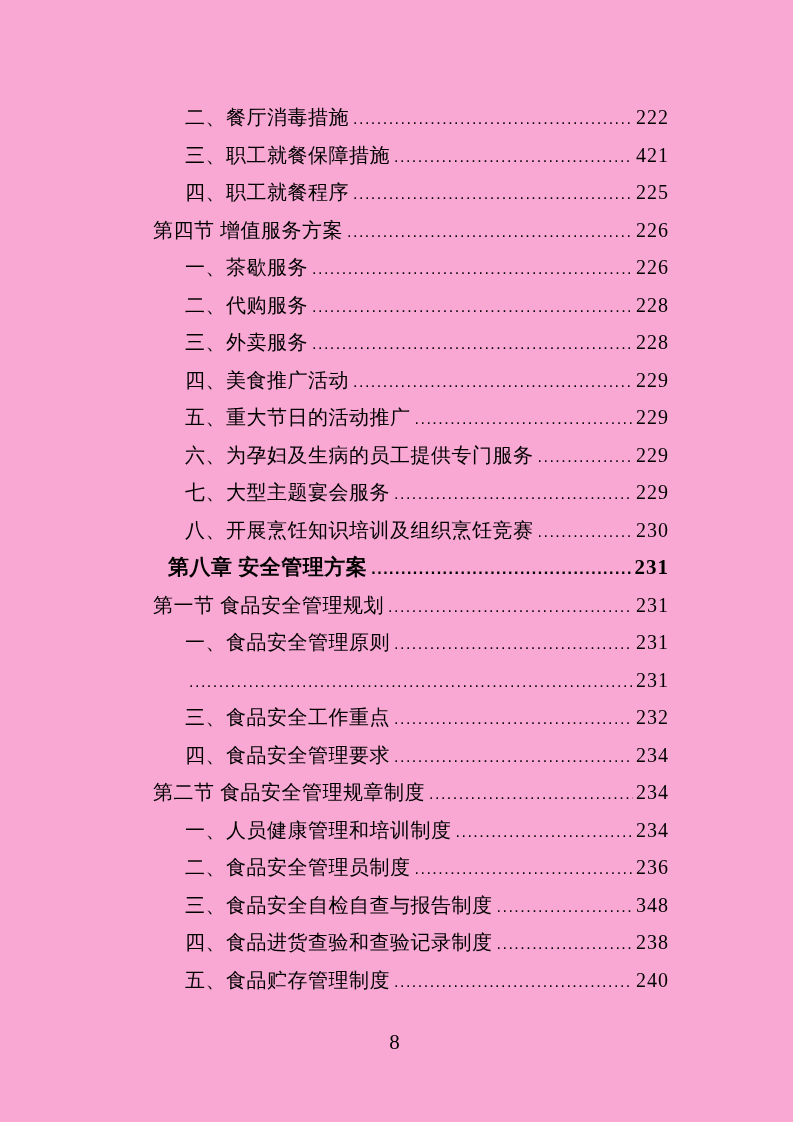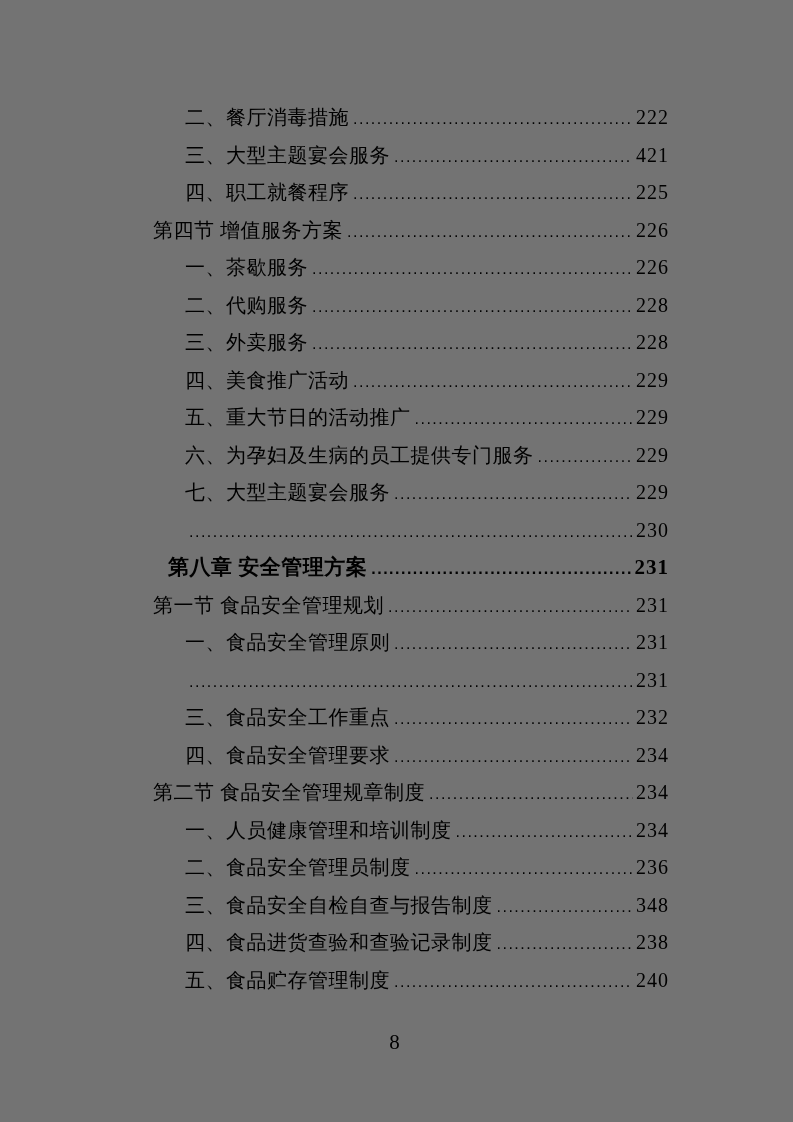--- a/index.html
+++ b/index.html
@@ -4,21 +4,21 @@
 <style>
   html, body {
     margin: 0;
     padding: 0;
     background: #ffffff;
   }
   .page {
     position: relative;
     width: 793px;
     height: 1122px;
-    background: #737373;
+    background: #f9a8d4;
     overflow: hidden;
     font-family: "Liberation Serif", "DejaVu Serif", serif;
     color: #000000;
   }
   .toc {
     position: absolute;
     left: 120px;
     top: 99px;
     width: 549px;
   }
@@ -80,21 +80,21 @@
 <body>
 
 <div class="page">
   <div class="toc" id="toc">
       <div class="toc-row level-item">
     <span class="toc-label">二、餐厅消毒措施</span>
     <span class="toc-dots"></span>
     <span class="toc-page">222</span>
   </div>
       <div class="toc-row level-item">
-    <span class="toc-label">三、大型主题宴会服务</span>
+    <span class="toc-label">三、职工就餐保障措施</span>
     <span class="toc-dots"></span>
     <span class="toc-page">421</span>
   </div>
       <div class="toc-row level-item">
     <span class="toc-label">四、职工就餐程序</span>
     <span class="toc-dots"></span>
     <span class="toc-page">225</span>
   </div>
       <div class="toc-row level-section">
     <span class="toc-label">第四节 增值服务方案</span>
@@ -130,20 +130,21 @@
     <span class="toc-label">六、为孕妇及生病的员工提供专门服务</span>
     <span class="toc-dots"></span>
     <span class="toc-page">229</span>
   </div>
       <div class="toc-row level-item">
     <span class="toc-label">七、大型主题宴会服务</span>
     <span class="toc-dots"></span>
     <span class="toc-page">229</span>
   </div>
       <div class="toc-row level-item">
+    <span class="toc-label">八、开展烹饪知识培训及组织烹饪竞赛</span>
     <span class="toc-dots"></span>
     <span class="toc-page">230</span>
   </div>
       <div class="toc-row level-chapter">
     <span class="toc-label">第八章 安全管理方案</span>
     <span class="toc-dots"></span>
     <span class="toc-page">231</span>
   </div>
       <div class="toc-row level-section">
     <span class="toc-label">第一节 食品安全管理规划</span>

